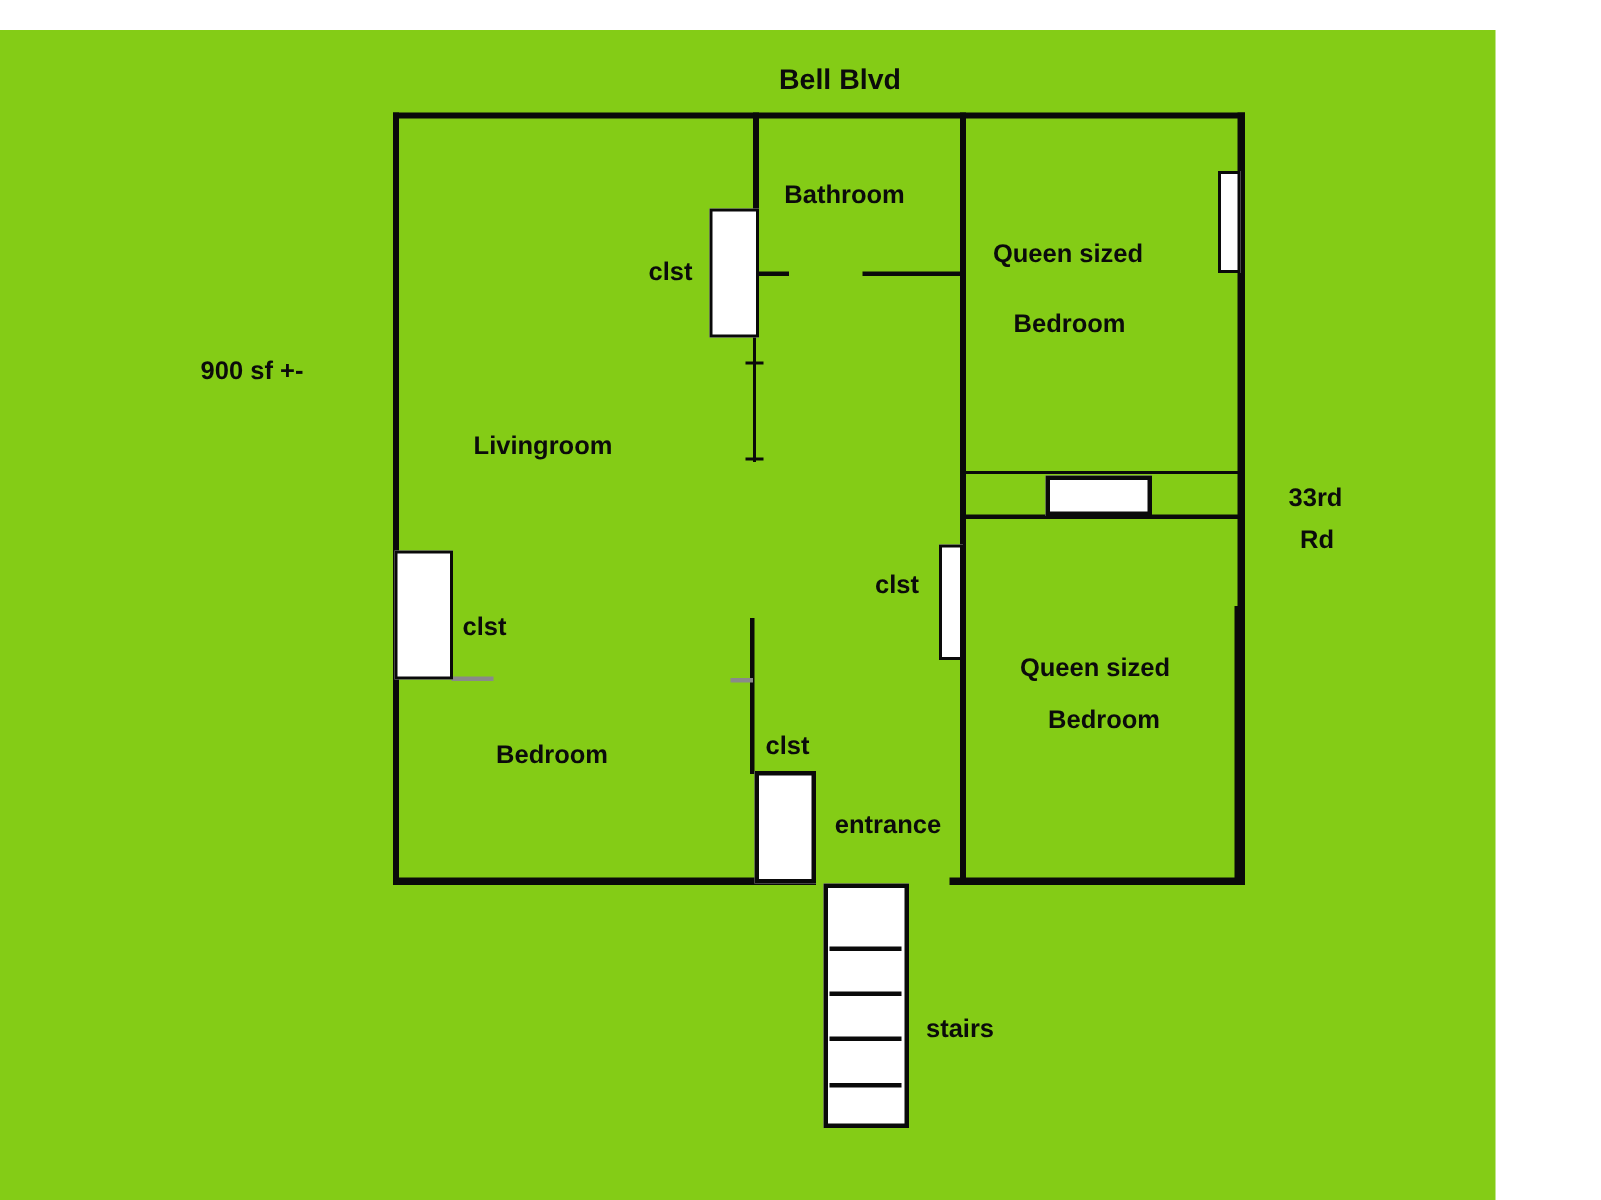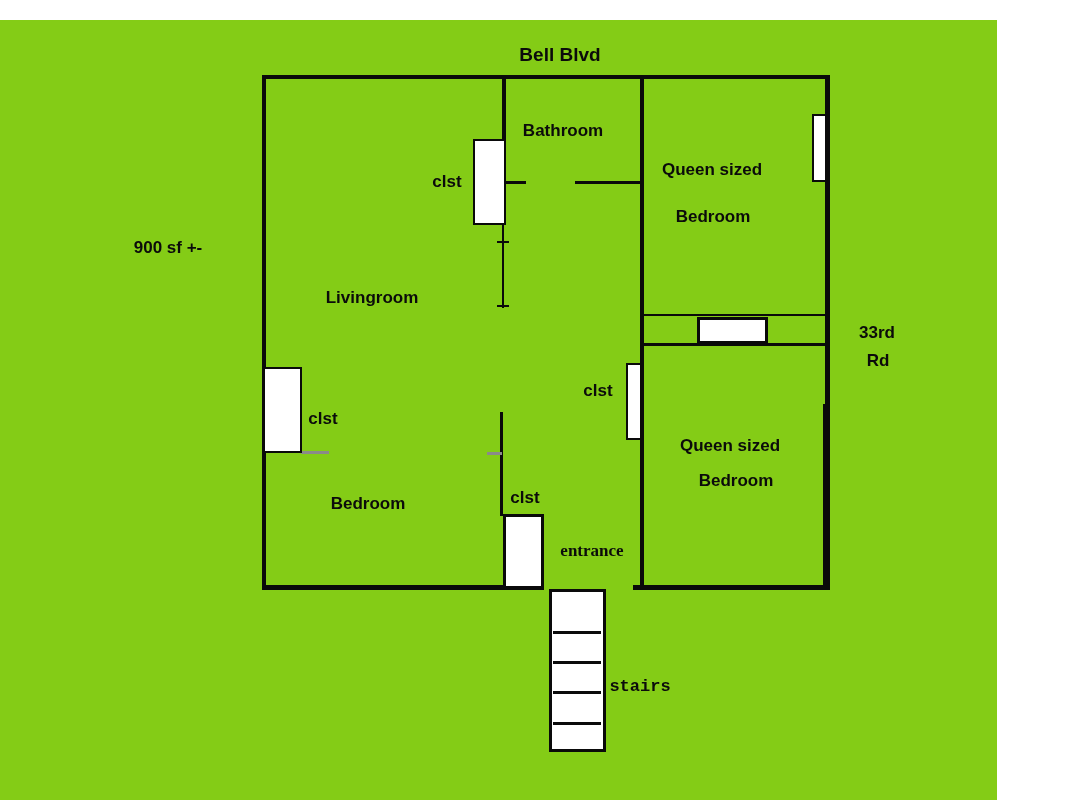--- a/index.html
+++ b/index.html
@@ -63,27 +63,27 @@
   <div class="box b3" style="left:549px;top:569px;width:57px;height:163px;"></div>
   <div class="wall" style="left:553px;top:611px;width:48px;height:3px;"></div>
   <div class="wall" style="left:553px;top:641px;width:48px;height:3px;"></div>
   <div class="wall" style="left:553px;top:671px;width:48px;height:3px;"></div>
   <div class="wall" style="left:553px;top:702px;width:48px;height:3px;"></div>
 
   <div class="lbl lbl-lg" style="left:560px;top:34px;">Bell Blvd</div>
   <div class="lbl" style="left:563px;top:110px;">Bathroom</div>
   <div class="lbl" style="left:447px;top:161px;">clst</div>
   <div class="lbl" style="left:168px;top:227px;">900 sf +-</div>
-  <div class="lbl" style="left:372px;top:277px;">Livingroom</div>
+  <div class="lbl" style="left:362px;top:277px;">Livingroom</div>
   <div class="lbl" style="left:712px;top:149px;">Queen sized</div>
   <div class="lbl" style="left:713px;top:196px;">Bedroom</div>
   <div class="lbl" style="left:877px;top:312px;">33rd</div>
   <div class="lbl" style="left:878px;top:340px;">Rd</div>
   <div class="lbl" style="left:598px;top:370px;">clst</div>
   <div class="lbl" style="left:323px;top:398px;">clst</div>
   <div class="lbl" style="left:730px;top:425px;">Queen sized</div>
   <div class="lbl" style="left:736px;top:460px;">Bedroom</div>
   <div class="lbl" style="left:525px;top:477px;">clst</div>
   <div class="lbl" style="left:368px;top:483px;">Bedroom</div>
-  <div class="lbl" style="left:592px;top:530px;font-family:Liberation Serif, serif;">entrance</div>
-  <div class="lbl" style="left:640px;top:666px;font-family:Liberation Mono, monospace;">stairs</div>
+  <div class="lbl" style="left:592px;top:530px;">entrance</div>
+  <div class="lbl" style="left:640px;top:666px;">stairs</div>
 
 </div>
 
 </body></html>

